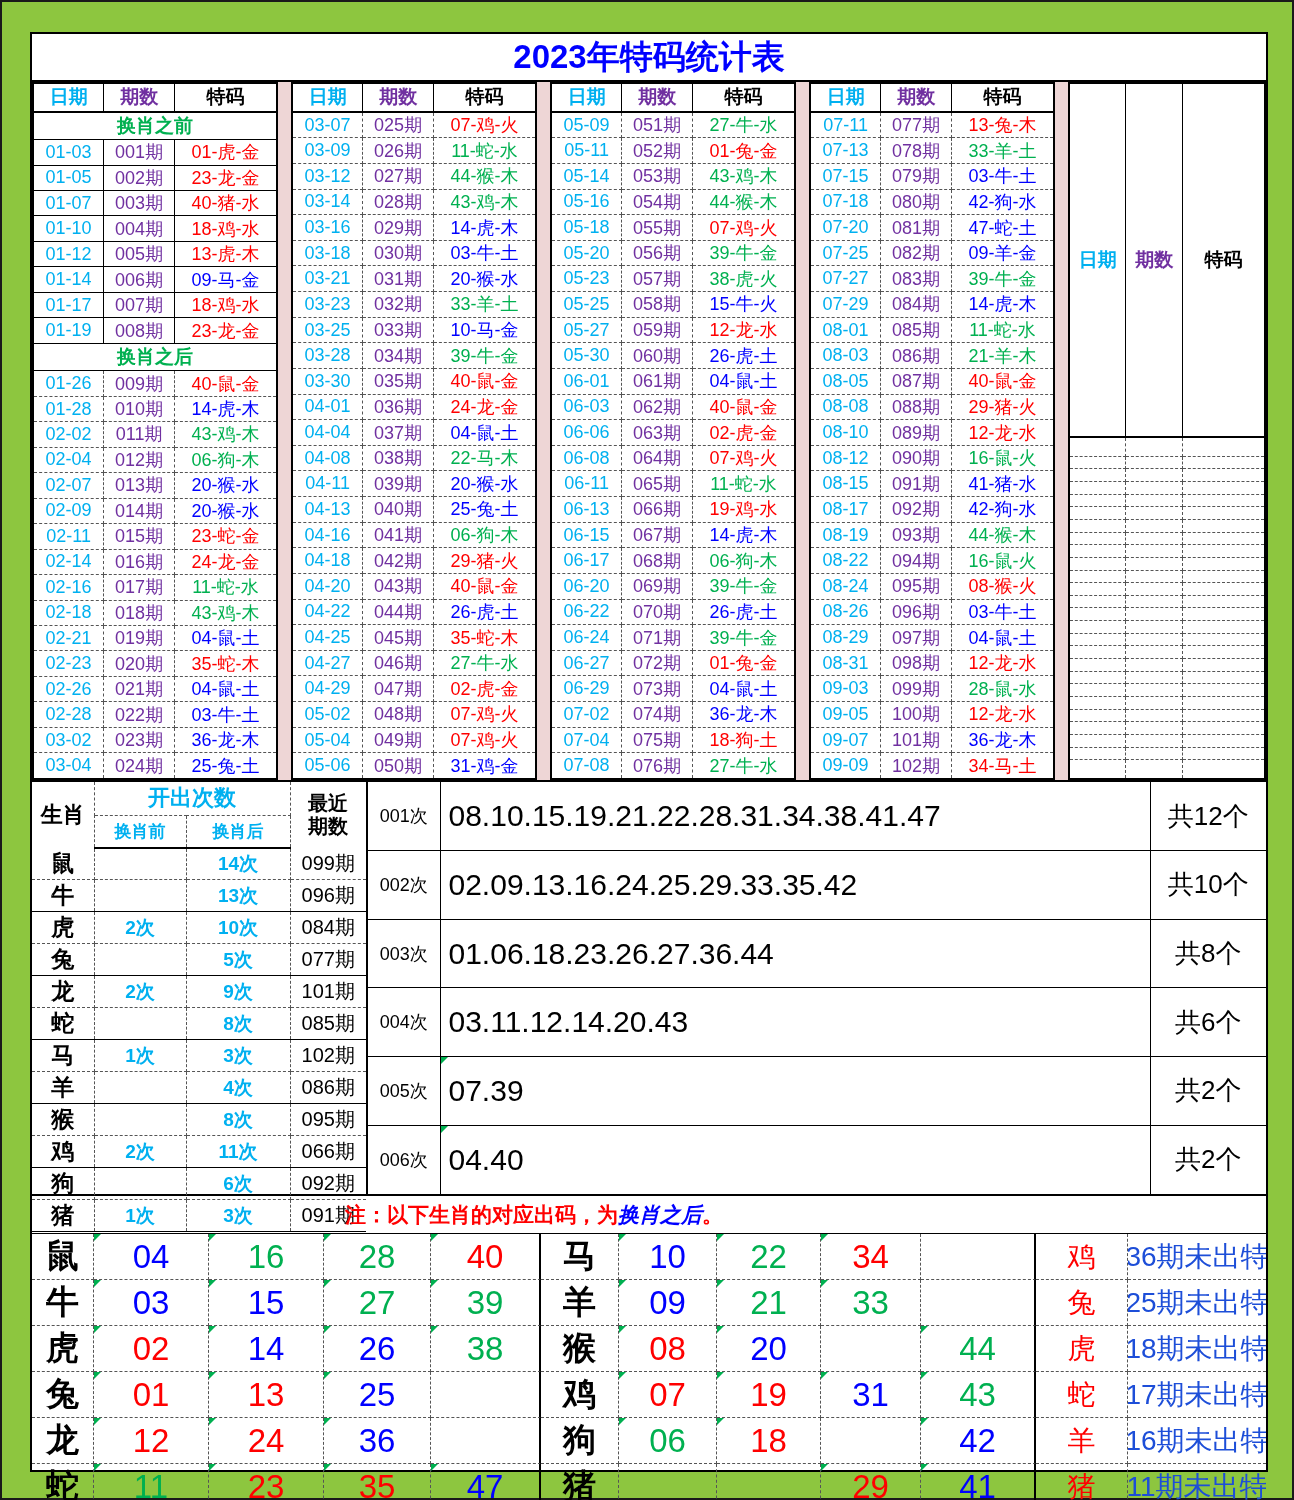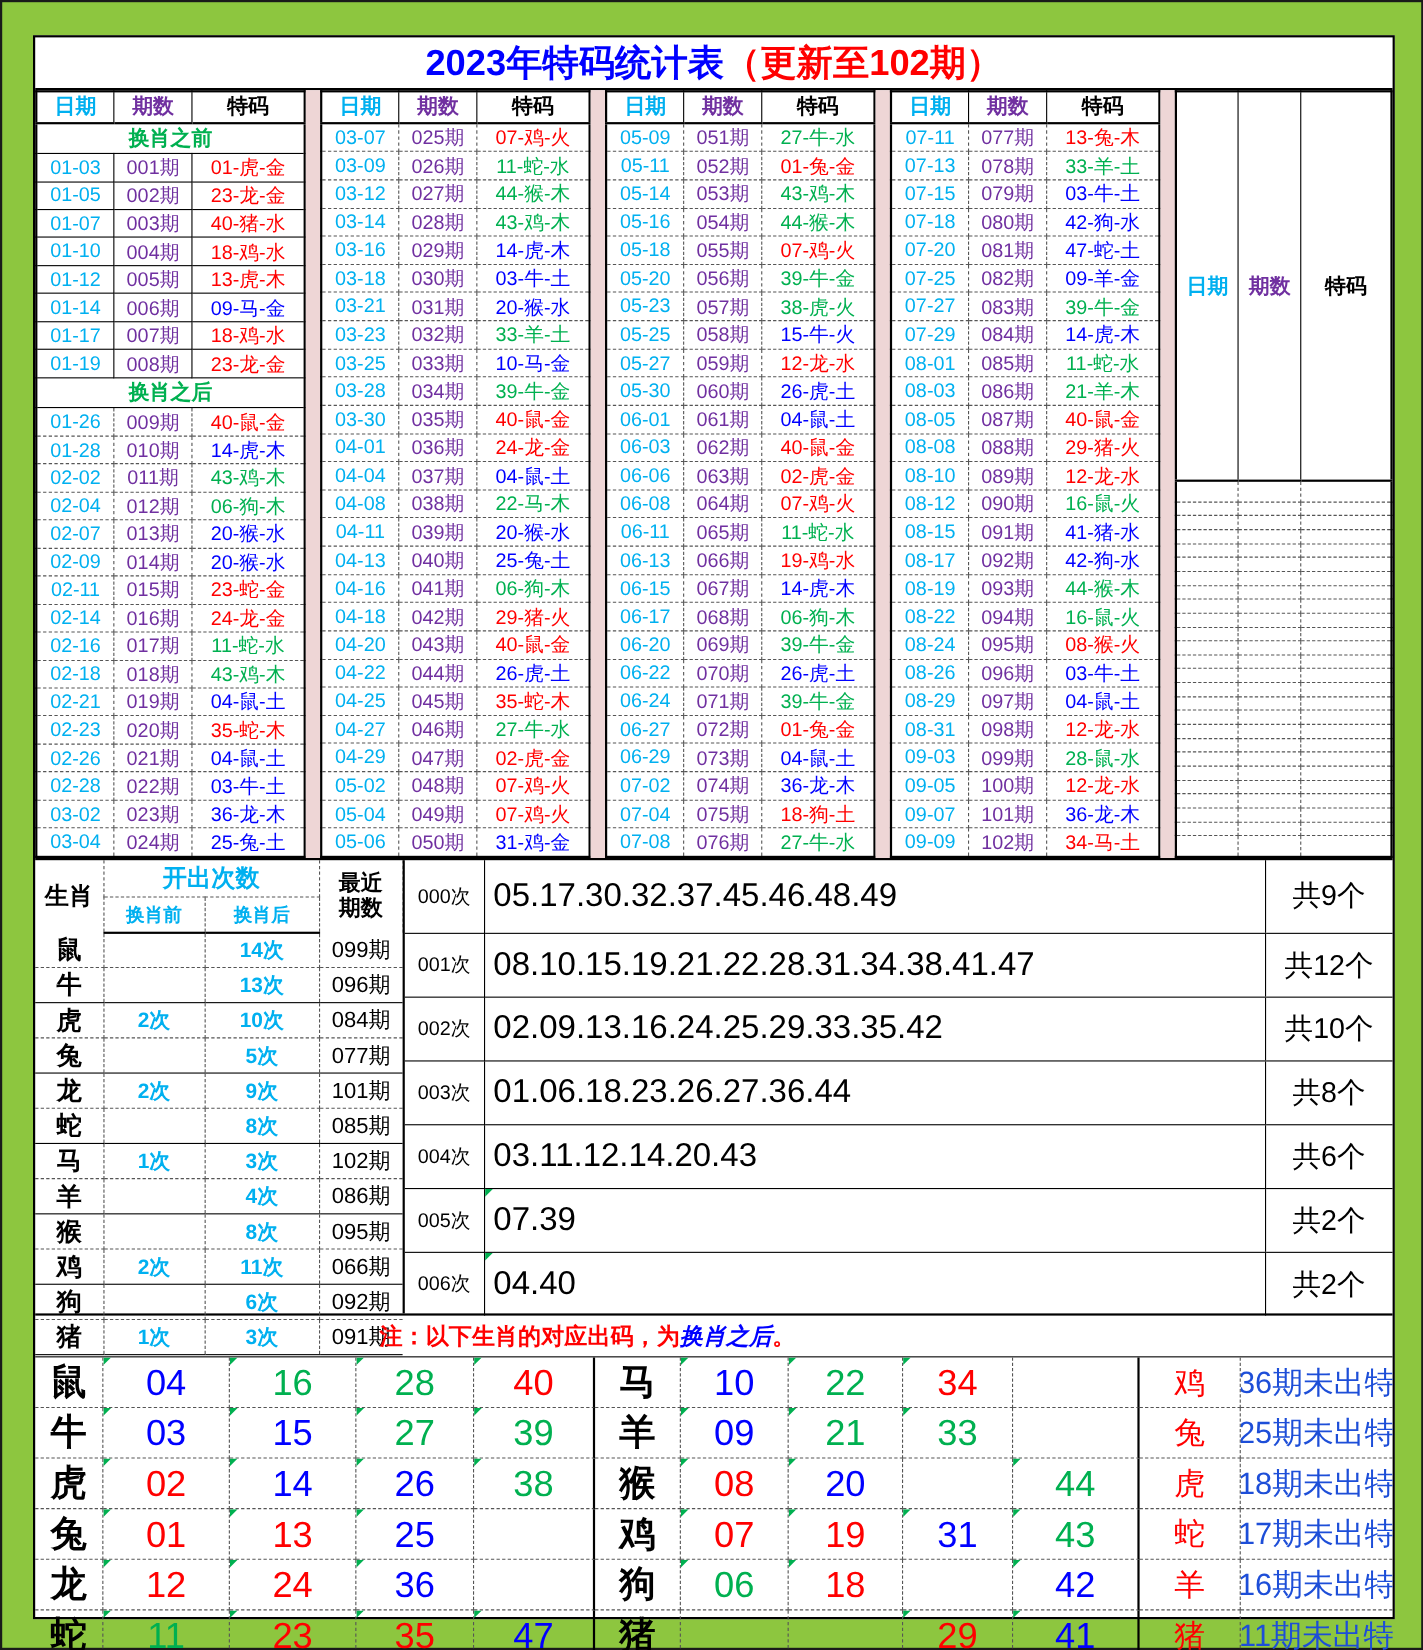--- a/index.html
+++ b/index.html
@@ -80,21 +80,20 @@
     border-top:7px solid #00b050; border-right:7px solid transparent; }
 </style>
 </head>
 <body>
 
 <div class="frame">
   <div class="sheet">
 
     <div class="title-row">
       <span class="title-main">2023年特码统计表</span>
-      <span class="title-suffix">（更新至102期）</span>
     </div>
 
     <div class="top-area" id="top-groups">
         <div class="pgroup">
           <table class="ptable">
             <colgroup>
               <col class="c-date">
               <col class="c-per">
               <col class="c-code">
             </colgroup>
@@ -916,25 +915,20 @@
                 <td class="zcnt">1次</td>
                 <td class="zcnt">3次</td>
                 <td class="zrec">091期</td>
               </tr>
             </tbody>
         </table>
       </div>
       <div class="mid-right">
         <table class="ctable">
             <tbody id="cgroups">
-              <tr style="height: 66px;">
-                <td class="clabel">000次</td>
-                <td class="cnums">05.17.30.32.37.45.46.48.49</td>
-                <td class="ctotal">共9个</td>
-              </tr>
               <tr style="height: 58px;">
                 <td class="clabel">001次</td>
                 <td class="cnums">08.10.15.19.21.22.28.31.34.38.41.47</td>
                 <td class="ctotal">共12个</td>
               </tr>
               <tr style="height: 58px;">
                 <td class="clabel">002次</td>
                 <td class="cnums">02.09.13.16.24.25.29.33.35.42</td>
                 <td class="ctotal">共10个</td>
               </tr>

